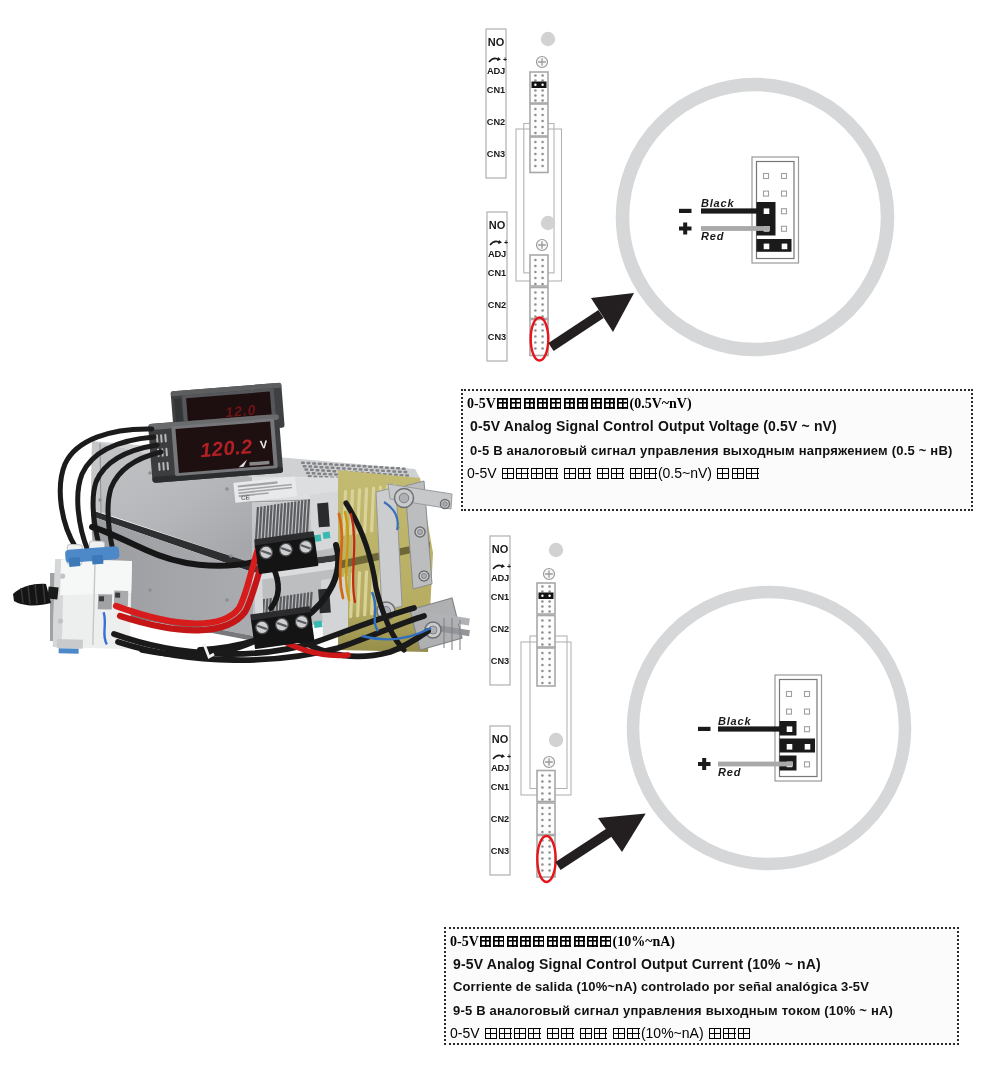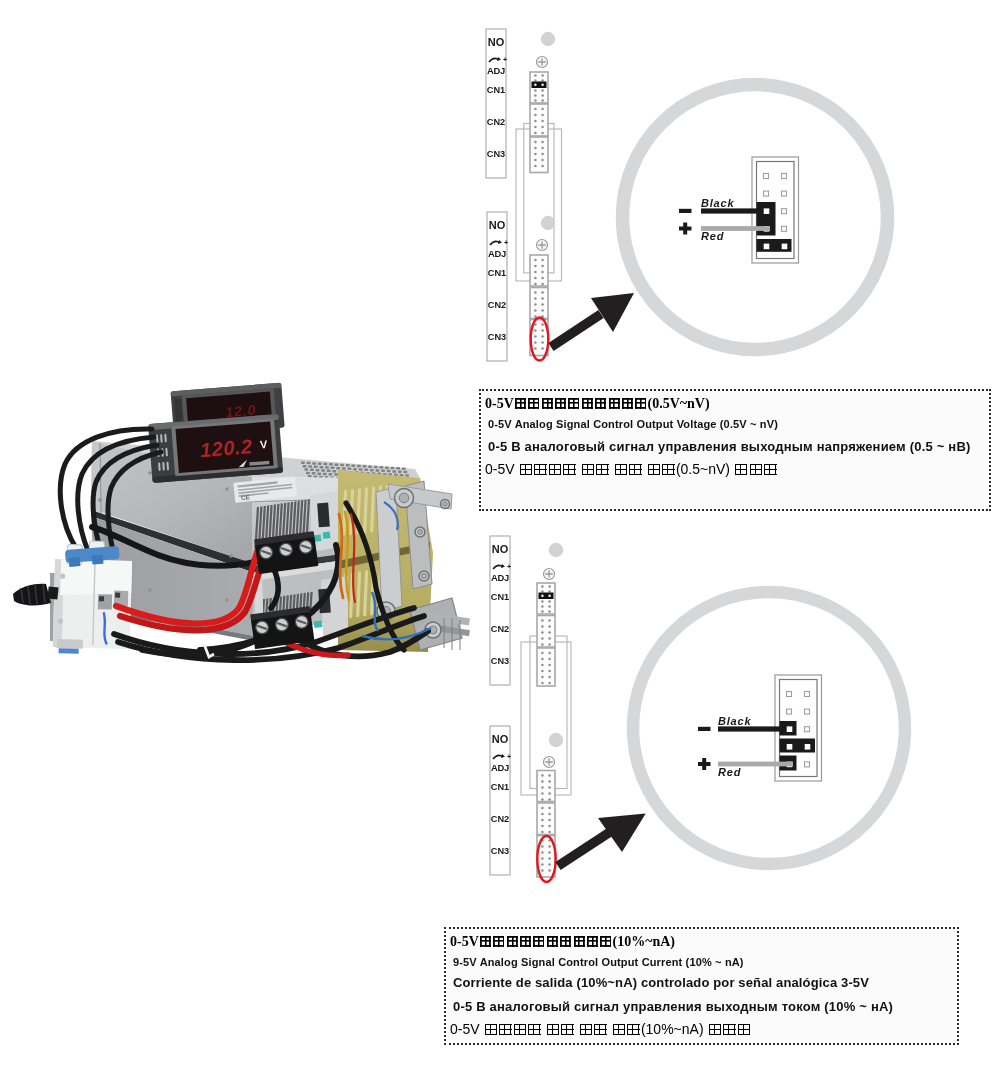--- a/index.html
+++ b/index.html
@@ -1,20 +1,20 @@
 <!DOCTYPE html>
 <html><head>
 <meta charset="utf-8">
 <style>
 html,body{margin:0;padding:0;background:#fff;width:1000px;height:1077px;overflow:hidden}
 body{font-family:"Liberation Sans",sans-serif;position:relative}
 #stage{position:absolute;left:0;top:0}
 .tbox{position:absolute;border:2px dotted #2a2a2a;background:#fbfbfb;box-sizing:border-box;padding:4px 0 0 4px}
 .tbox .ln{white-space:nowrap}
-.eng{font-weight:bold;font-size:11px;letter-spacing:0.15px;color:#111;margin-left:3px}
+.eng{font-weight:bold;font-size:14px;letter-spacing:0.15px;color:#111;margin-left:3px}
 .esp{font-weight:bold;font-size:13px;letter-spacing:0.14px;color:#111;margin-left:3px}
 .rus{font-weight:bold;font-size:13px;letter-spacing:0.2px;color:#111;margin-left:3px}
 .srf{font-family:"Liberation Serif",serif;font-weight:bold;font-size:14px;color:#000}
 .kor{font-family:Liberation Sans, sans-serif;font-size:14px;color:#000}
 .zh{display:inline-block;width:11px;height:11.5px;margin:0 1.2px;vertical-align:-1px;background:
  linear-gradient(#000,#000) 0 0/100% 1.8px,
  linear-gradient(#000,#000) 0 4.8px/100% 1.6px,
  linear-gradient(#000,#000) 0 100%/100% 1.8px,
  linear-gradient(#000,#000) 0 0/1.8px 100%,
  linear-gradient(#000,#000) 4.8px 0/1.6px 100%,
@@ -629,25 +629,25 @@
 <rect x="786.7" y="761.6" width="5.6" height="5.6" fill="#fff"></rect>
 <rect x="804.5" y="761.9" width="5" height="5" fill="#fff" stroke="#a0a0a0" stroke-width="1.1"></rect>
 <rect x="698" y="726.8" width="12.5" height="4.2" fill="#1a1a1a"></rect>
 <path d="M698,764 h12.5 M704.2,758 v12" stroke="#1a1a1a" stroke-width="4"></path>
 <rect x="718" y="726.4" width="68" height="5.2" fill="#1a1a1a"></rect>
 <rect x="718" y="761.6" width="75" height="4.8" fill="#a9a9a9"></rect>
 <text x="718" y="724.5" font-size="11" font-weight="bold" font-style="italic" fill="#1a1a1a" letter-spacing="0.8">Black</text>
 <text x="718" y="775.5" font-size="11" font-weight="bold" font-style="italic" fill="#1a1a1a" letter-spacing="0.8">Red</text>
 </g>
 </svg>
-<div class="tbox" id="box1" style="left:479px;top:389px;width:512px;height:122px">
+<div class="tbox" id="box1" style="left:461px;top:389px;width:512px;height:122px">
 <div class="ln srf" style="margin-top:1px">0-5V<span class="zh"></span><span class="zh"></span><span class="zh"></span><span class="zh"></span><span class="zh"></span><span class="zh"></span><span class="zh"></span><span class="zh"></span><span class="zh"></span><span class="zh"></span>(0.5V~nV)</div>
 <div class="ln eng" style="margin-top:6px">0-5V Analog Signal Control Output Voltage (0.5V ~ nV)</div>
 <div class="ln rus" style="margin-top:9px">0-5 В аналоговый сигнал управления выходным напряжением (0.5 ~ нВ)</div>
 <div class="ln kor" style="margin-top:7px">0-5V <span class="ko"></span><span class="ko"></span><span class="ko"></span><span class="ko"></span> <span class="ko"></span><span class="ko"></span> <span class="ko"></span><span class="ko"></span> <span class="ko"></span><span class="ko"></span>(0.5~nV) <span class="ko"></span><span class="ko"></span><span class="ko"></span></div>
 </div>
 <div class="tbox" id="box2" style="left:444px;top:927px;width:515px;height:118px">
 <div class="ln srf" style="margin-top:1px">0-5V<span class="zh"></span><span class="zh"></span><span class="zh"></span><span class="zh"></span><span class="zh"></span><span class="zh"></span><span class="zh"></span><span class="zh"></span><span class="zh"></span><span class="zh"></span>(10%~nA)</div>
 <div class="ln eng" style="margin-top:6px">9-5V Analog Signal Control Output Current (10% ~ nA)</div>
 <div class="ln esp" style="margin-top:7px">Corriente de salida (10%~nA) controlado por señal analógica 3-5V</div>
-<div class="ln rus" style="margin-top:9px">0-5 В аналоговый сигнал управления выходным током (10% ~ нА)</div>
+<div class="ln rus" style="margin-top:9px">9-5 В аналоговый сигнал управления выходным током (10% ~ нА)</div>
 <div class="ln kor" style="margin-top:7px">0-5V <span class="ko"></span><span class="ko"></span><span class="ko"></span><span class="ko"></span> <span class="ko"></span><span class="ko"></span> <span class="ko"></span><span class="ko"></span> <span class="ko"></span><span class="ko"></span>(10%~nA) <span class="ko"></span><span class="ko"></span><span class="ko"></span></div>
 </div>
 
 </body></html>

